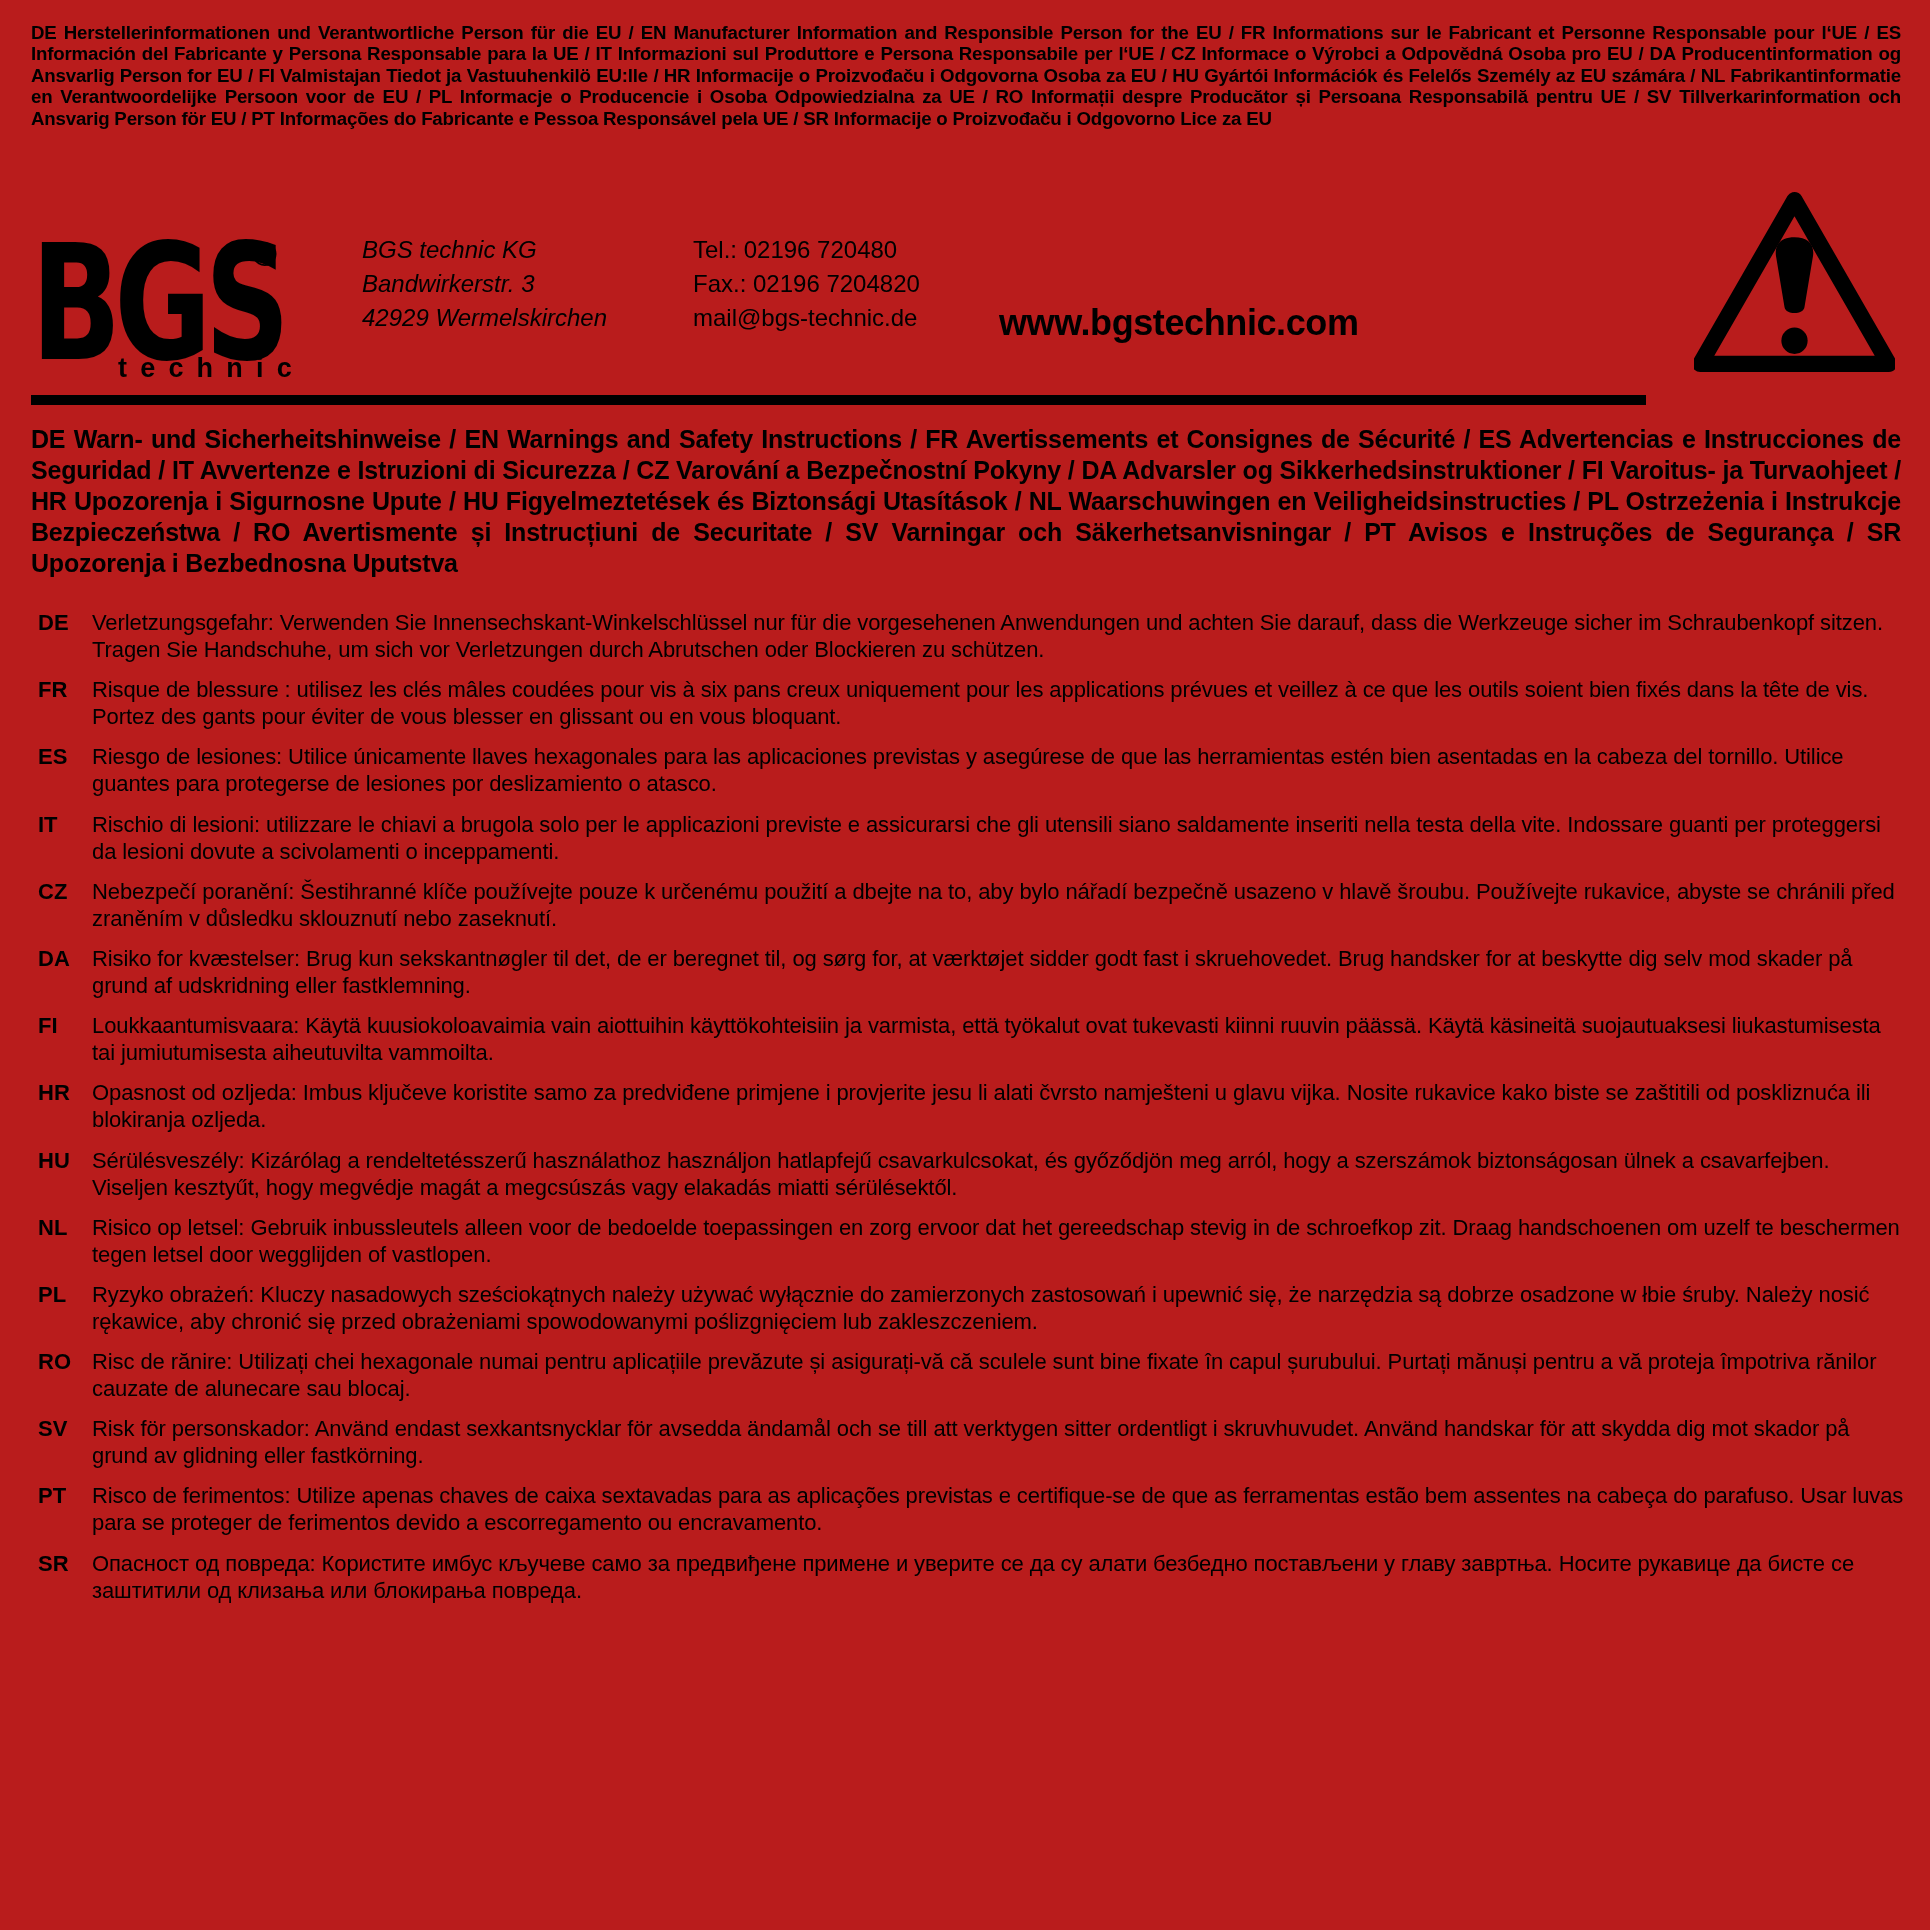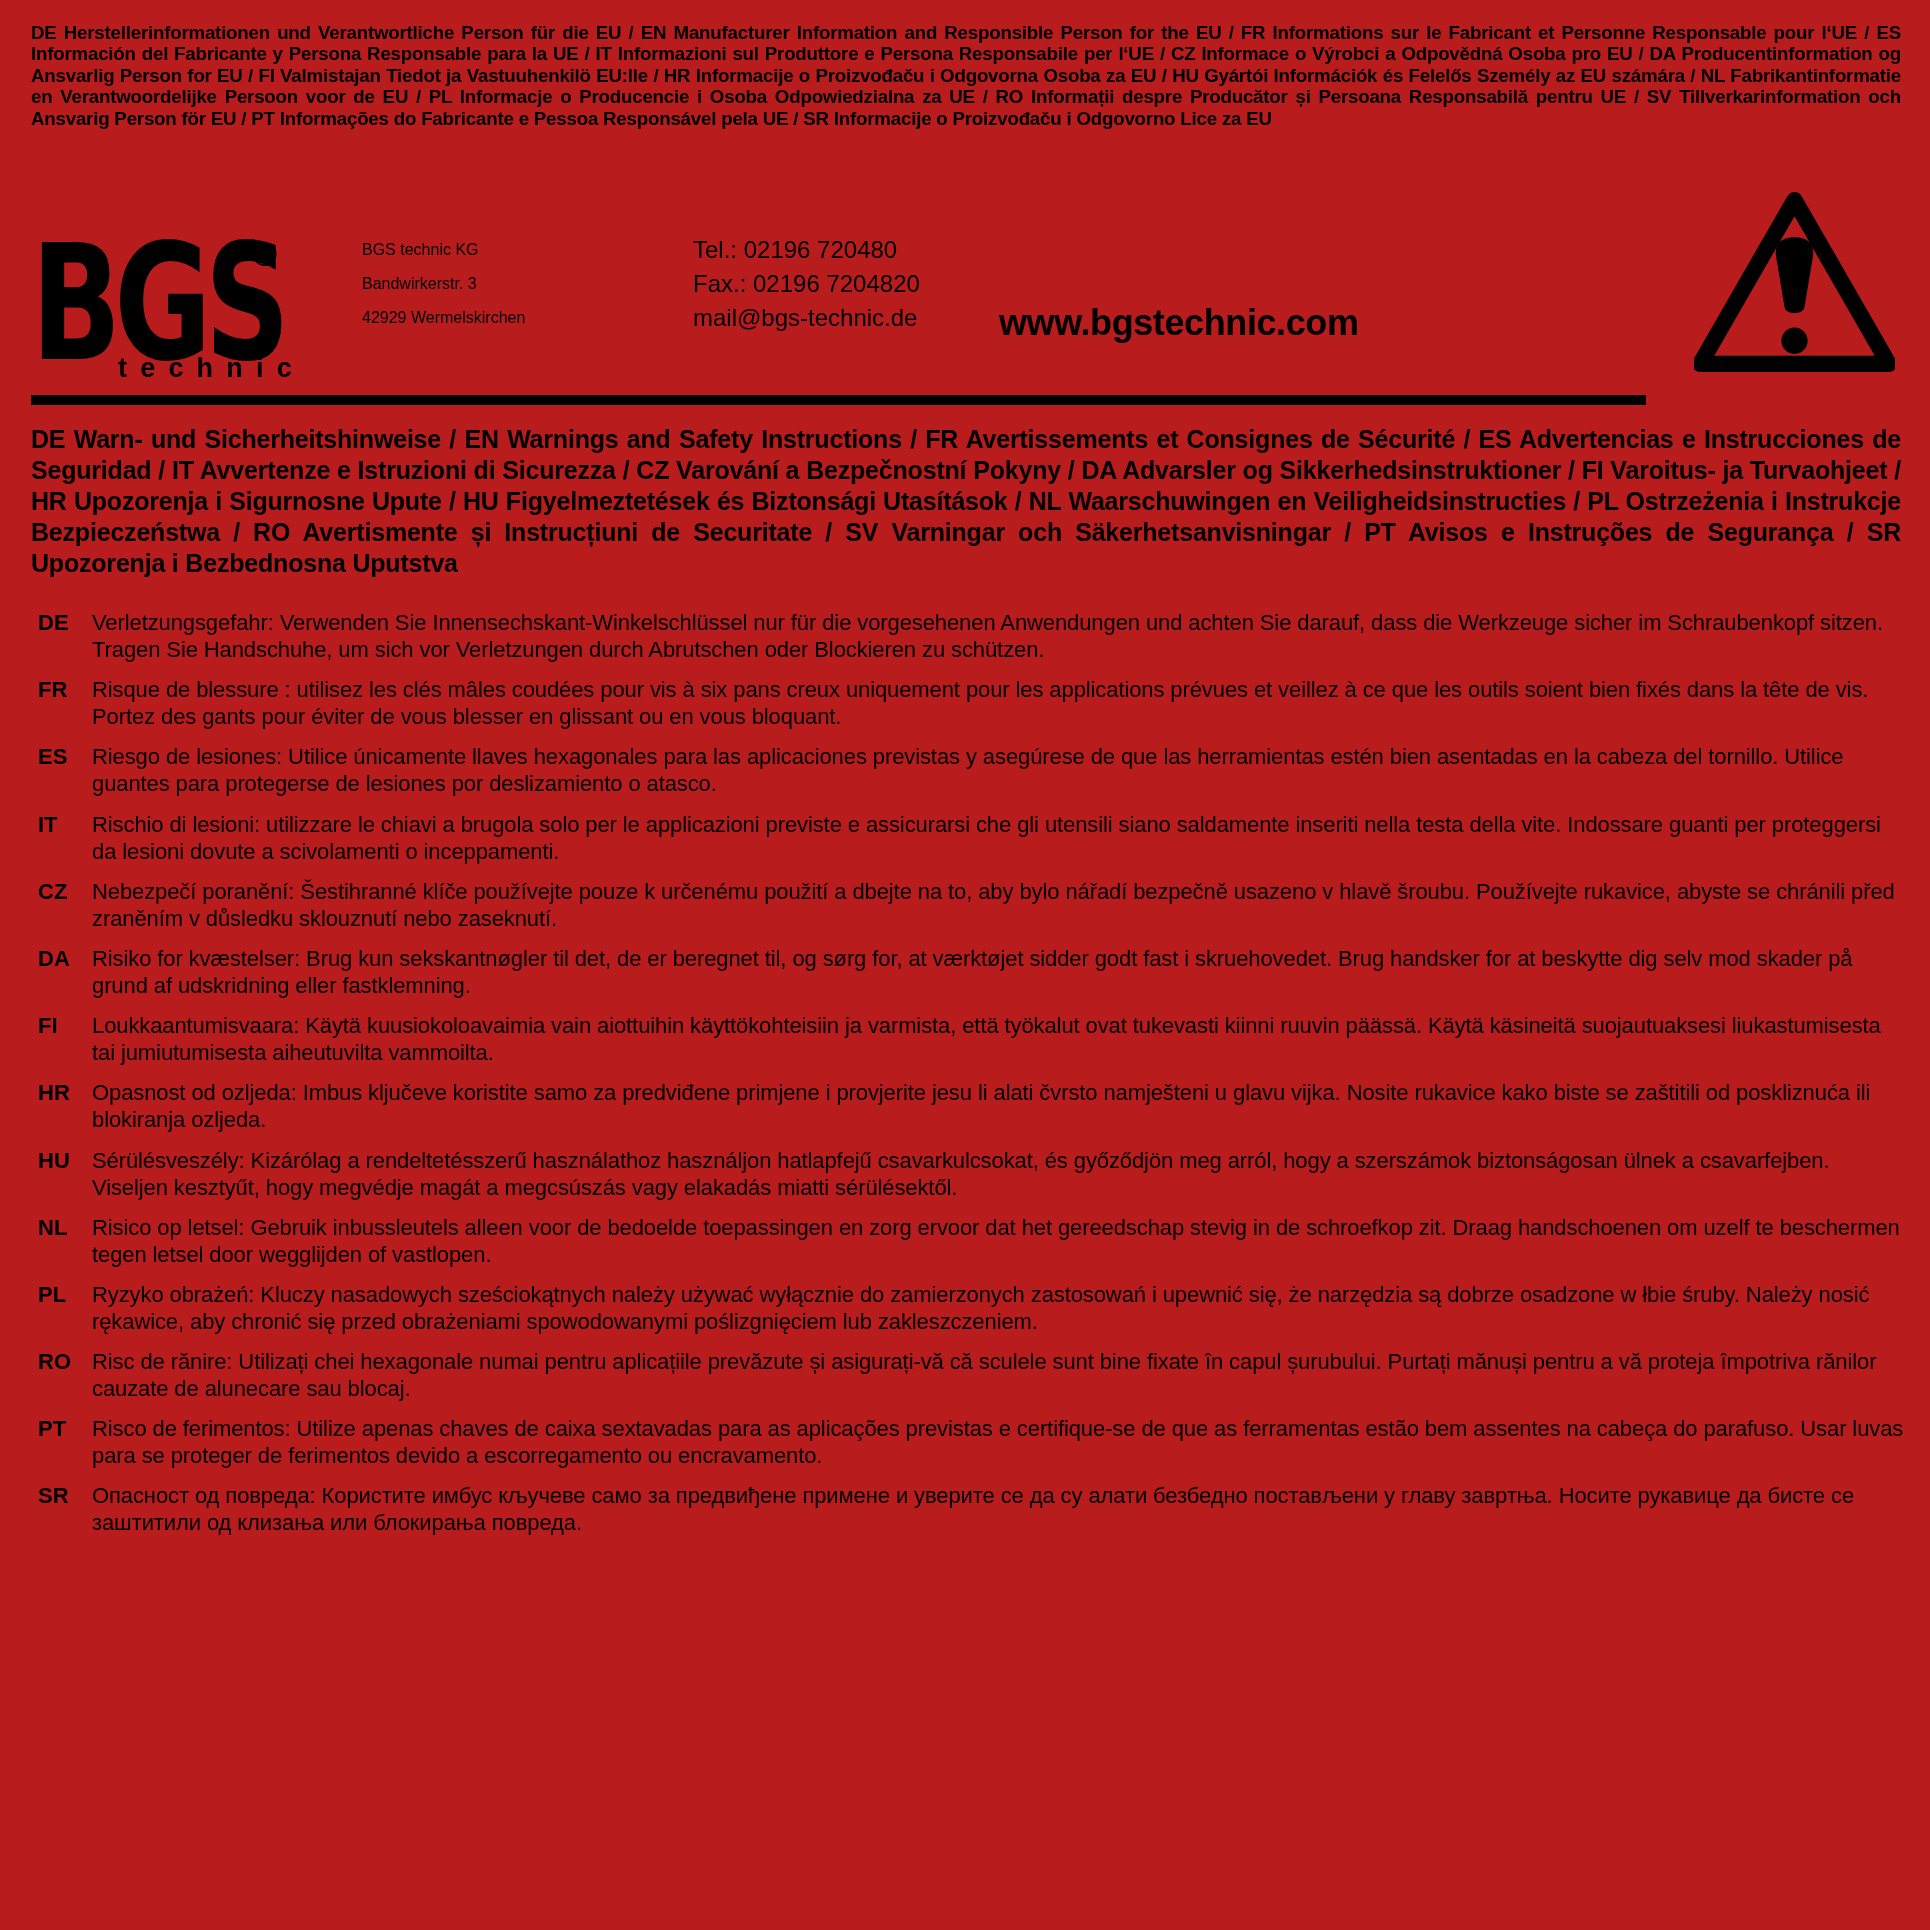--- a/index.html
+++ b/index.html
@@ -21,21 +21,21 @@
   .logo-bgs{
     display:inline-block;font-weight:bold;font-size:160px;line-height:1;
     letter-spacing:-9.3px;transform:scaleX(0.74);transform-origin:left top;
     font-family:"DejaVu Sans", sans-serif;
   }
   .logo-r{position:absolute;left:221px;top:11px;font-size:34px;font-weight:bold;}
   .logo-sub{
     position:absolute;left:87px;top:129px;
     font-size:27px;font-weight:bold;letter-spacing:13.2px;white-space:nowrap;
   }
-  .address{position:absolute;left:362px;top:233px;font-size:16px;line-height:34px;}
+  .address{position:absolute;left:362px;top:233px;font-size:24px;line-height:34px;font-style:italic;}
   .contact{position:absolute;left:693px;top:233px;font-size:24px;line-height:34px;}
   .website{position:absolute;left:999px;top:302px;font-size:36px;font-weight:bold;letter-spacing:-0.4px;}
   .warn-tri{position:absolute;left:1694px;top:187px;}
   
   .rule{position:absolute;left:31px;top:395px;width:1615px;height:10px;background:#000;}
   
   .warn-note{
     position:absolute;left:31px;top:424px;width:1870px;
     font-size:25px;line-height:31px;font-weight:bold;
     text-align:justify;letter-spacing:-0.2px;
@@ -126,20 +126,24 @@
     </div>
     <div class="note-row">
       <span class="lang">PL</span>
       <p class="note-text">Ryzyko obrażeń: Kluczy nasadowych sześciokątnych należy używać wyłącznie do zamierzonych zastosowań i upewnić się, że narzędzia są dobrze osadzone w łbie śruby. Należy nosić rękawice, aby chronić się przed obrażeniami spowodowanymi poślizgnięciem lub zakleszczeniem.</p>
     </div>
     <div class="note-row">
       <span class="lang">RO</span>
       <p class="note-text">Risc de rănire: Utilizați chei hexagonale numai pentru aplicațiile prevăzute și asigurați-vă că sculele sunt bine fixate în capul șurubului. Purtați mănuși pentru a vă proteja împotriva rănilor cauzate de alunecare sau blocaj.</p>
     </div>
     <div class="note-row">
+      <span class="lang">SV</span>
+      <p class="note-text">Risk för personskador: Använd endast sexkantsnycklar för avsedda ändamål och se till att verktygen sitter ordentligt i skruvhuvudet. Använd handskar för att skydda dig mot skador på grund av glidning eller fastkörning.</p>
+    </div>
+    <div class="note-row">
       <span class="lang">PT</span>
       <p class="note-text">Risco de ferimentos: Utilize apenas chaves de caixa sextavadas para as aplicações previstas e certifique-se de que as ferramentas estão bem assentes na cabeça do parafuso. Usar luvas para se proteger de ferimentos devido a escorregamento ou encravamento.</p>
     </div>
     <div class="note-row">
       <span class="lang">SR</span>
       <p class="note-text">Опасност од повреда: Користите имбус кључеве само за предвиђене примене и уверите се да су алати безбедно постављени у главу завртња. Носите рукавице да бисте се заштитили од клизања или блокирања повреда.</p>
     </div>
   </div>
 
 </div>

